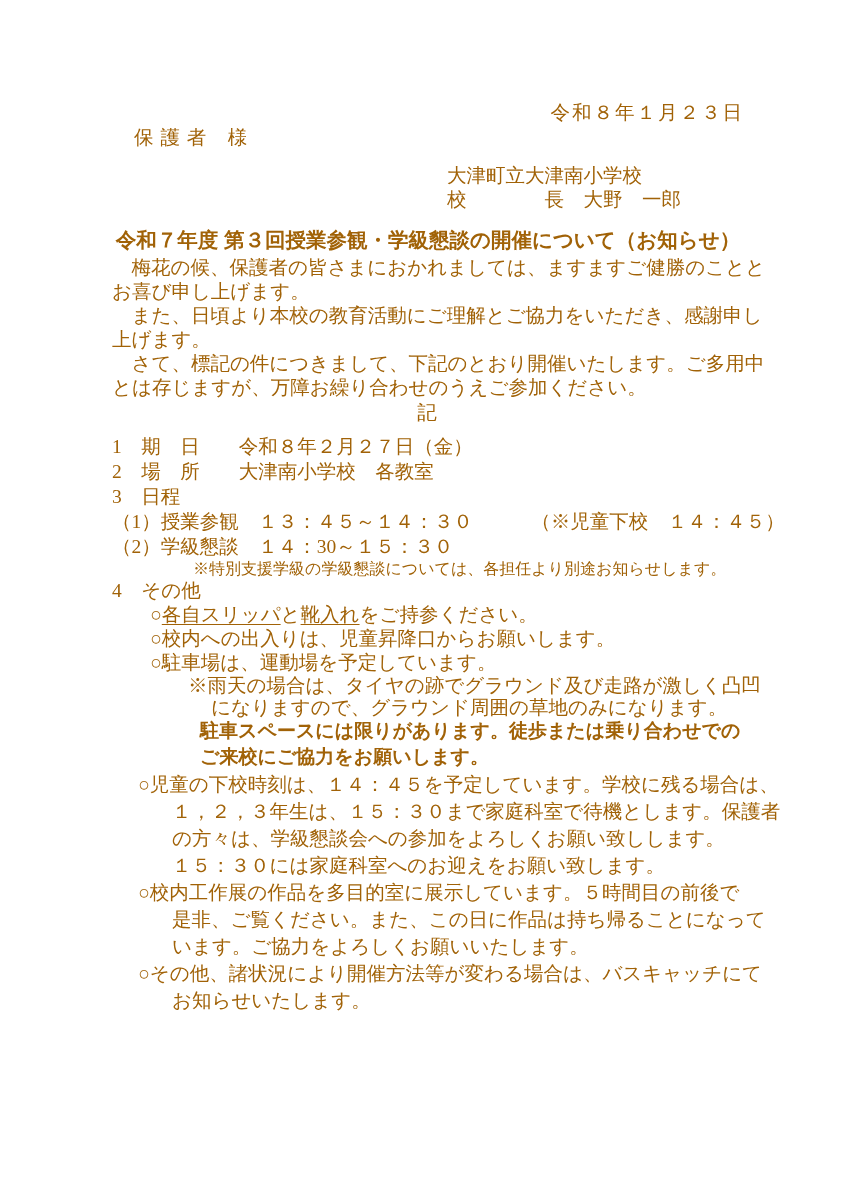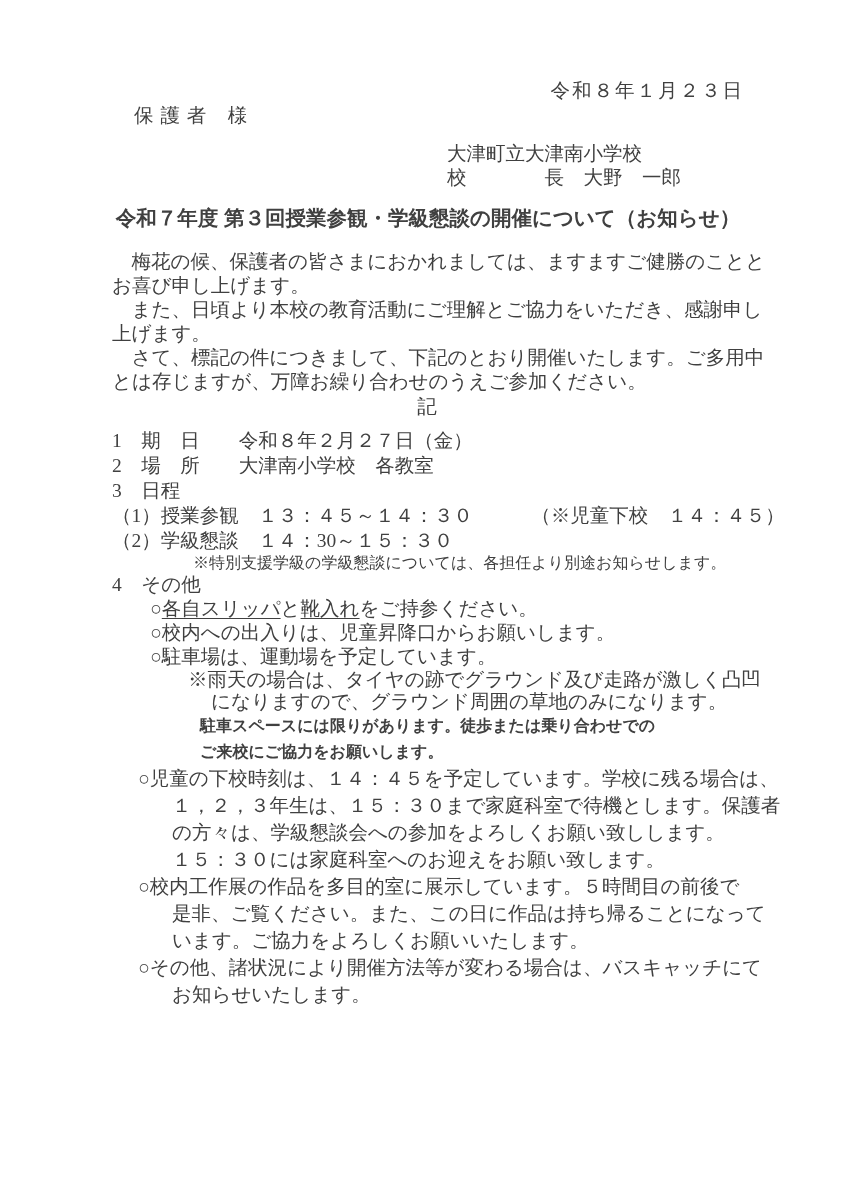--- a/index.html
+++ b/index.html
@@ -6,63 +6,63 @@
     margin: 0;
     padding: 0;
     background: #ffffff;
   }
   .page {
     position: relative;
     width: 848px;
     height: 1012px;
     margin: 0 auto;
     background: #ffffff;
-    color: #404040;
+    color: #a16207;
     font-family: "Liberation Serif", "DejaVu Serif", serif;
     font-size: 19.5px;
     box-sizing: border-box;
-    padding: 78px 104px 0 112px;
+    padding: 100px 104px 0 112px;
     overflow: hidden;
   }
   .line { line-height: 25px; white-space: pre; }
   .lh24 { line-height: 24px; }
   .lh27 { line-height: 27px; }
   .right { text-align: right; letter-spacing: 2px; }
   .recipient { margin-left: 22px; letter-spacing: 1px; }
   .sender-block { margin-top: 14px; margin-left: 335px; }
   .sender-block .line { line-height: 24px; }
   .doc-title {
     margin-top: 12px;
     text-align: center;
     font-family: Liberation Sans, sans-serif;
     font-weight: 700;
     font-size: 20.5px;
     line-height: 32px;
     white-space: pre;
   }
-  .greeting { margin-top: 16px; }
+  .greeting { }
   .greeting .line { line-height: 24px; }
   .ki { text-align: center; line-height: 26px; letter-spacing: 2px; }
   .details { margin-top: 8px; }
   .special-note {
     font-size: 16px;
     line-height: 20px;
     padding-left: 81px;
     white-space: pre;
   }
   .circleA { padding-left: 38px; }
   .circleB { padding-left: 26px; }
   .contB  { padding-left: 60px; }
   .rain1  { padding-left: 76px; line-height: 22px; }
   .rain2  { padding-left: 99px; line-height: 22px; }
   .warnline {
     padding-left: 88px;
-    font-family: Liberation Sans, sans-serif;
+    font-family: Liberation Mono, monospace;
     font-weight: 700;
-    font-size: 16px;
+    font-size: 19px;
     line-height: 26px;
     white-space: pre;
   }
   .u { text-decoration: underline; text-underline-offset: 3px; margin-top: 12px; }
 </style>
 </head>
 <body>
 
 <div class="page">
 

